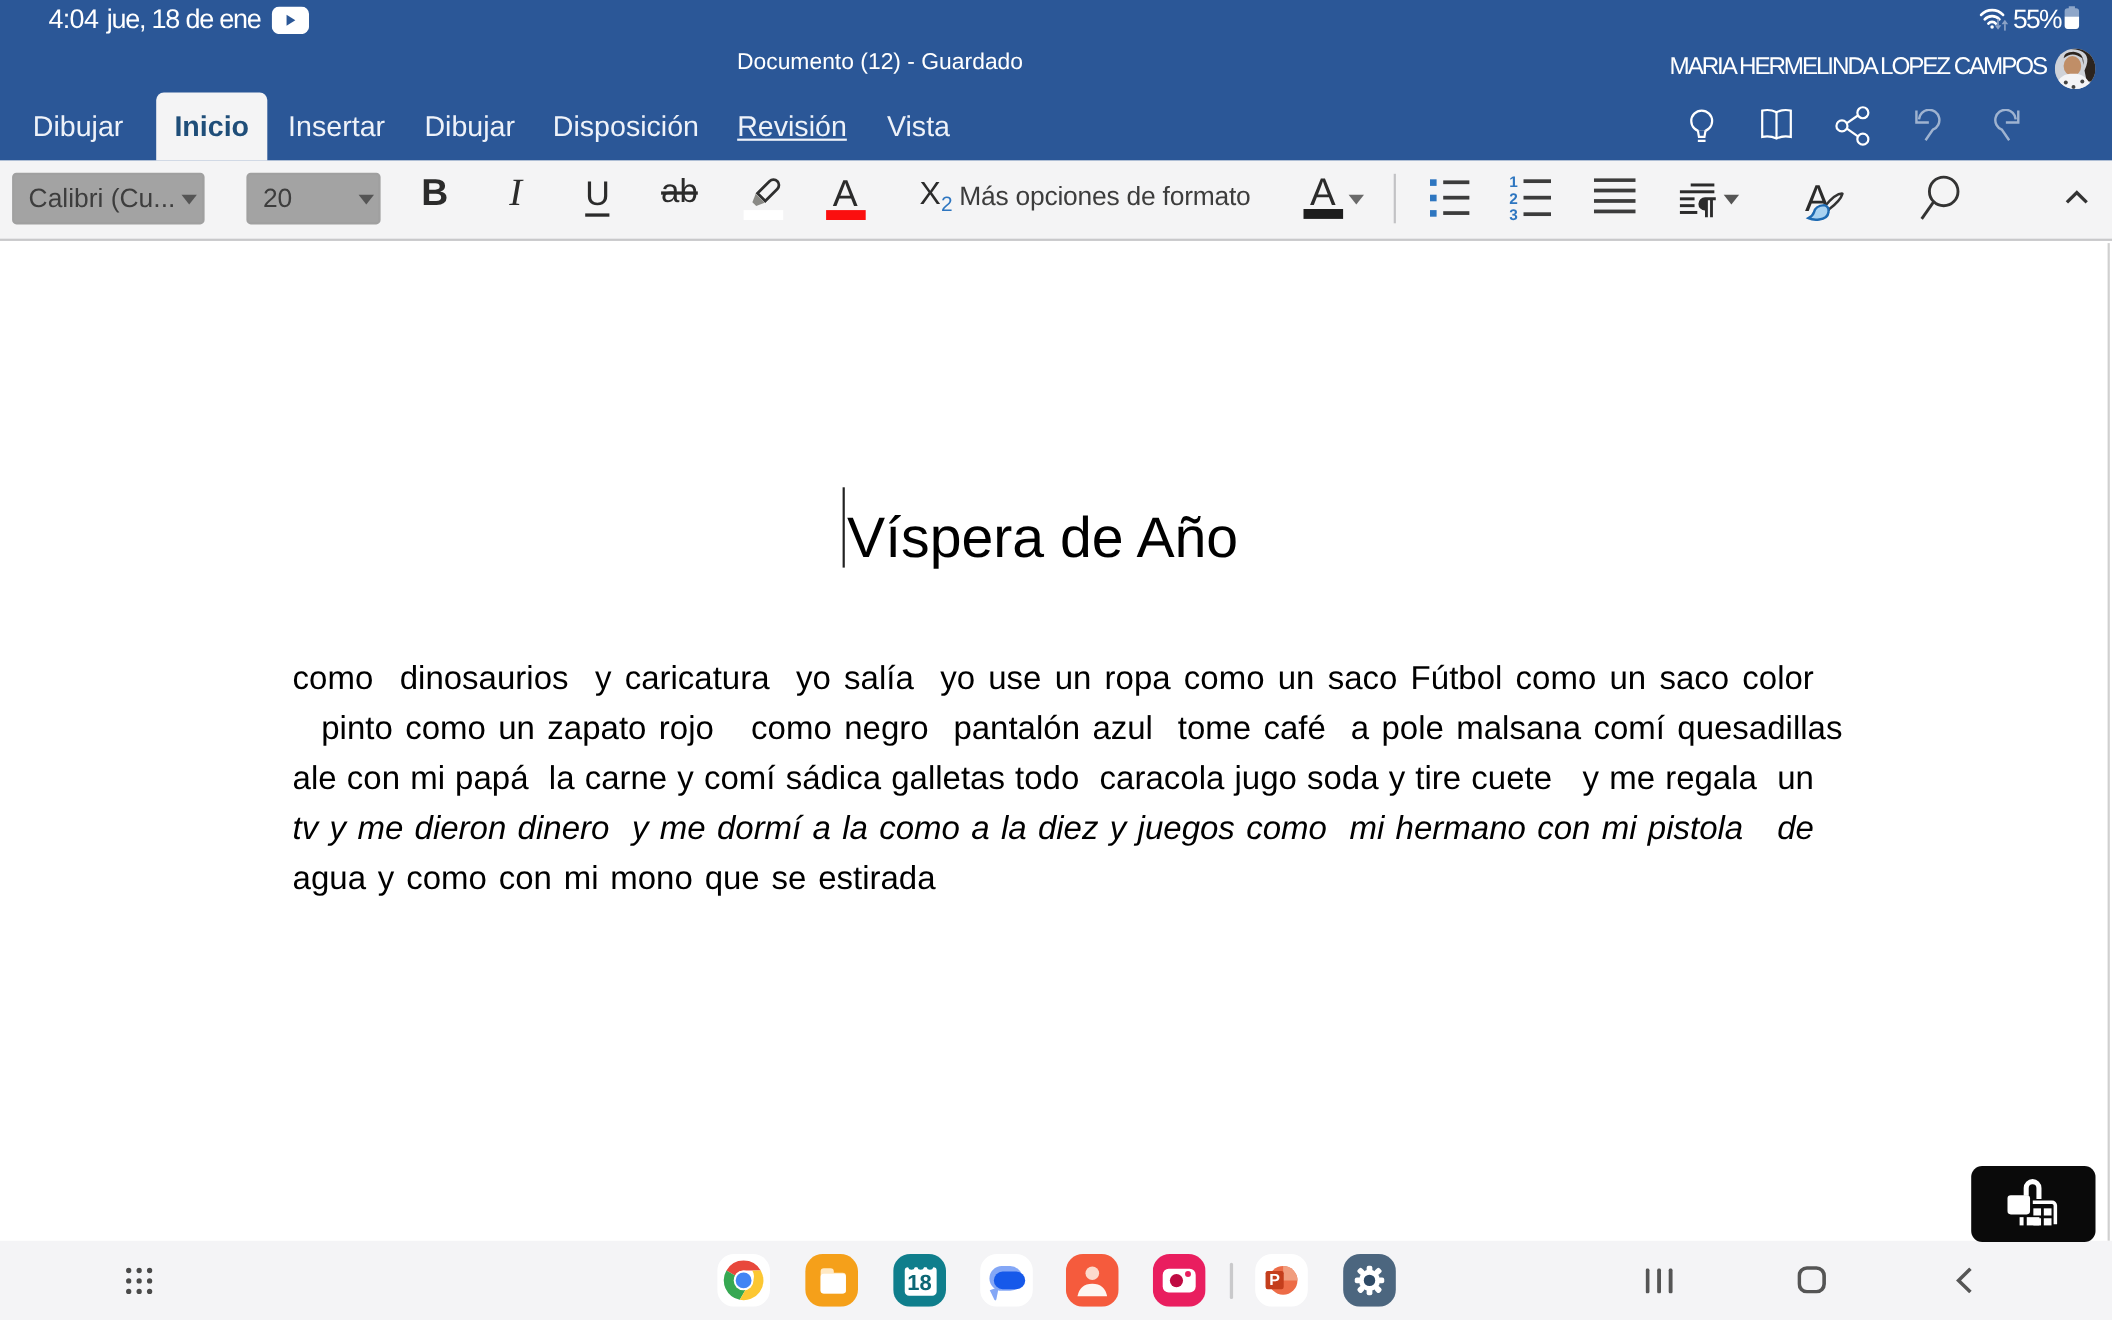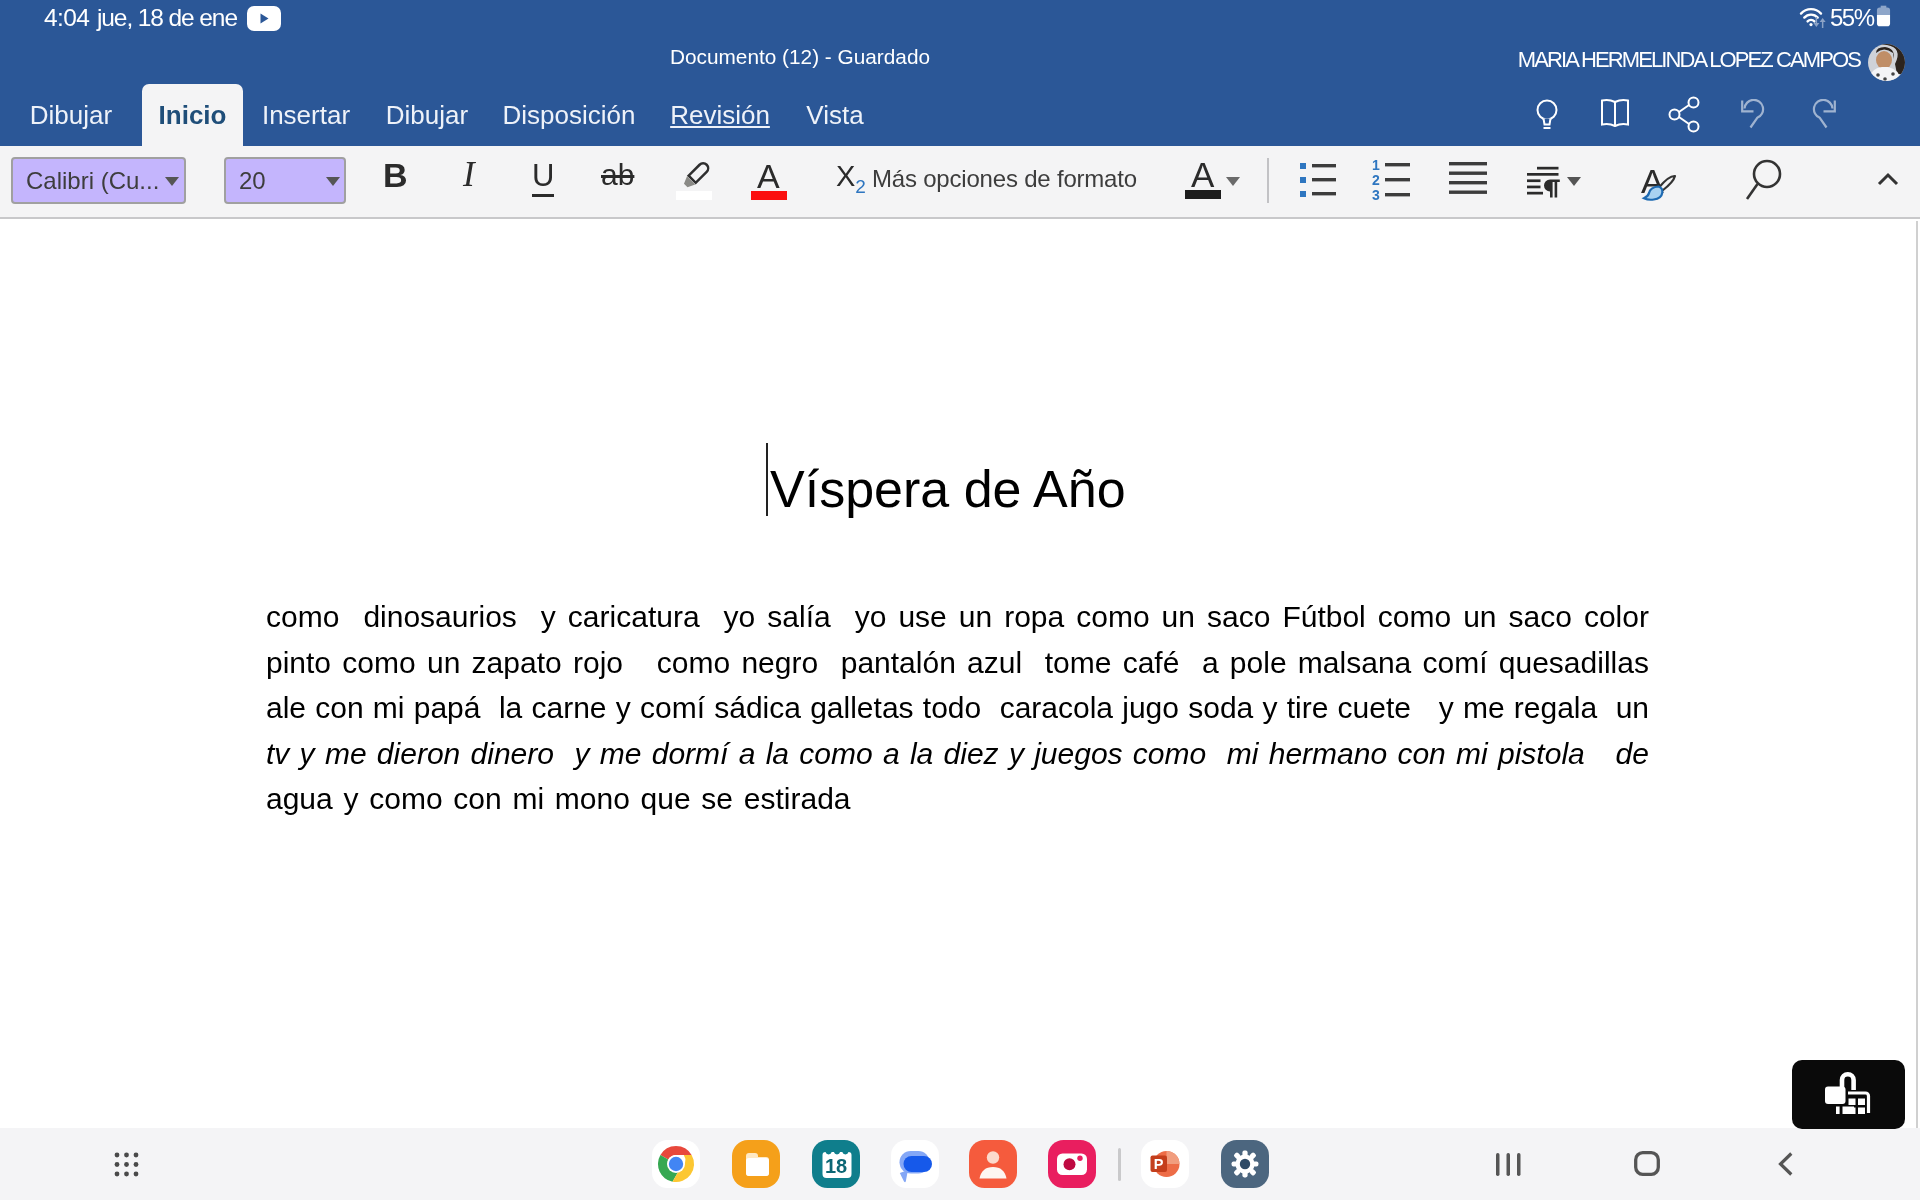--- a/index.html
+++ b/index.html
@@ -2,21 +2,21 @@
 <html><head>
 <meta charset="utf-8">
 <style>
   * { margin:0; padding:0; box-sizing:border-box; }
   html,body { width:1920px; height:1200px; overflow:hidden; background:#fff;
     font-family:"Liberation Sans", sans-serif; }
   .abs { position:absolute; }
   #stage { position:relative; width:1920px; height:1200px; }
   .st { position:absolute; color:#fff; font-size:22px; }
   .tab { position:absolute; top:88px; height:54px; line-height:54px; color:#eef2f9; font-size:26px; text-align:center; }
-  .combo { position:absolute; top:157px; height:47px; background:#c4b5fd;
+  .combo { position:absolute; top:157px; height:47px; background:#a3a3a3;
      border:2px solid #a0a0a0; border-radius:4px; color:#3d3d3d; font-size:24px; line-height:43px; padding-left:13px; }
   .dtri { position:absolute; width:0; height:0; border-left:7.5px solid transparent;
      border-right:7.5px solid transparent; border-top:9.5px solid #555; }
   .ticon { position:absolute; color:#2b2b2b; }
   .vsep { position:absolute; top:158px; width:2px; height:45px; background:#c2c2c5; }
   .bl { position:absolute; left:266px; width:1390px; white-space:pre; font-size:30px; line-height:45.5px; color:#000; }
 </style>
 </head>
 <body>
 <div id="stage">
@@ -194,21 +194,21 @@
     <circle cx="22" cy="16" r="13" fill="none" stroke="#333" stroke-width="2.6"></circle>
     <line x1="12.5" y1="26" x2="2" y2="41" stroke="#333" stroke-width="2.6"></line>
   </svg>
   <svg class="abs" style="left:1877px; top:172px;" width="22" height="14" viewBox="0 0 22 14">
     <path d="M2 12 L11 3 L20 12" fill="none" stroke="#333" stroke-width="3"></path>
   </svg>
 
   <div class="abs" style="left:766px; top:443px; width:2px; height:73px; background:#222;"></div>
   <div class="abs" style="left:770px; top:453px; font-size:52px; line-height:73px; color:#000; white-space:pre;">Víspera de Año</div>
   <div class="bl" style="top:594.4px; word-spacing:3.68px;">como  dinosaurios  y caricatura  yo salía  yo use un ropa como un saco Fútbol como un saco color</div>
-  <div class="bl" style="top:639.9px; word-spacing:2.94px;">pinto como un zapato rojo   como negro  pantalón azul  tome café  a pole malsana comí quesadillas</div>
+  <div class="bl" style="top:639.9px; word-spacing:2.94px;margin-left:26px;">pinto como un zapato rojo   como negro  pantalón azul  tome café  a pole malsana comí quesadillas</div>
   <div class="bl" style="top:685.4px; word-spacing:0.89px;">ale con mi papá  la carne y comí sádica galletas todo  caracola jugo soda y tire cuete   y me regala  un</div>
   <div class="bl" style="top:730.9px; word-spacing:1.95px;font-style:italic;">tv y me dieron dinero  y me dormí a la como a la diez y juegos como  mi hermano con mi pistola   de</div>
   <div class="bl" style="top:776.4px; word-spacing:2.4px;">agua y como con mi mono que se estirada</div>
 
   <div class="abs" style="left:1792px; top:1060px; width:113px; height:69px; background:#0a0a0a; border-radius:10px;"></div>
   <svg class="abs" style="left:1792px; top:1060px;" width="113" height="69" viewBox="0 0 113 69">
     <path d="M50 27 v-7 a5.8 5.8 0 0 1 11.6 0 v10" fill="none" stroke="#fff" stroke-width="4.6"></path>
     <rect x="33" y="26.5" width="20.5" height="17.5" rx="3" fill="#fff"></rect>
     <path d="M56 33 h17.5 a3 3 0 0 1 3 3 v17" fill="none" stroke="#fff" stroke-width="3.2"></path>
     <g fill="#fff">

